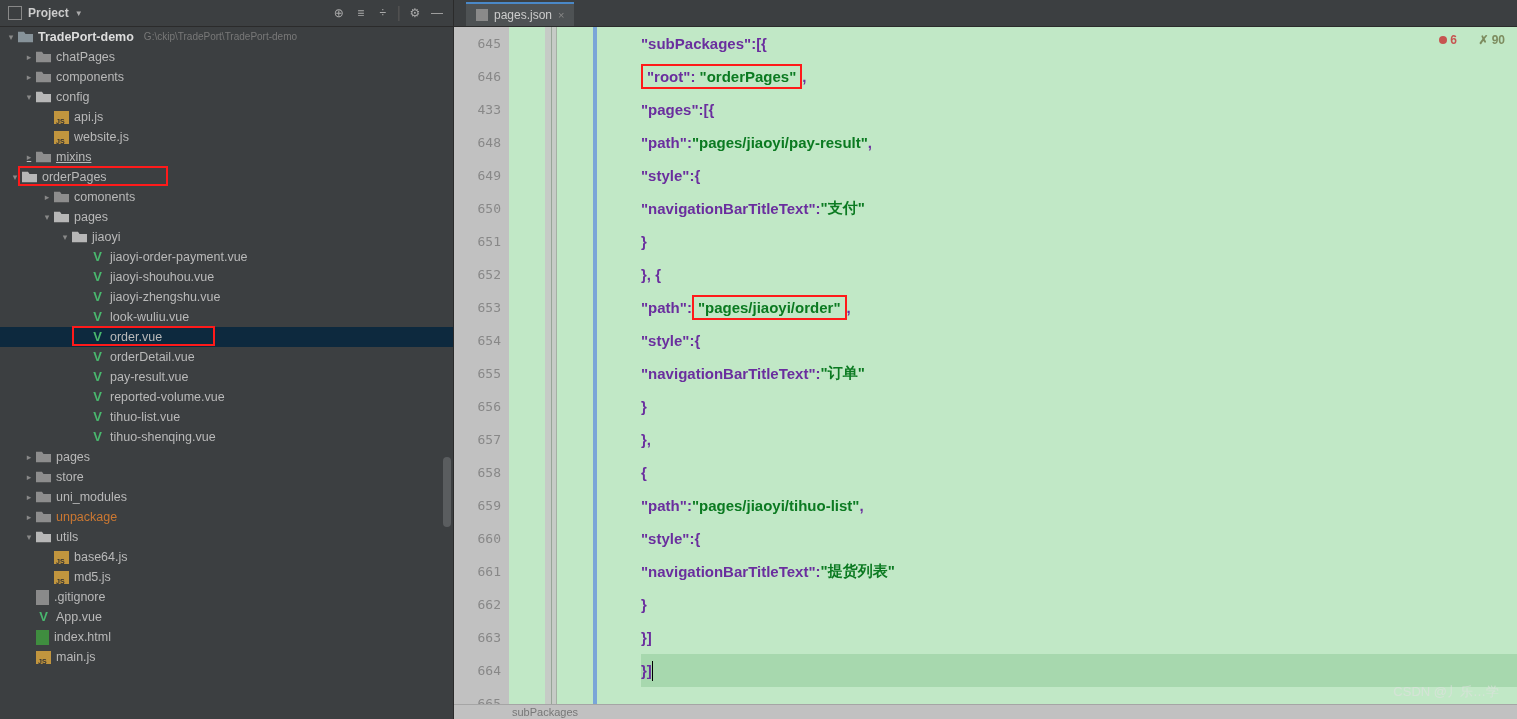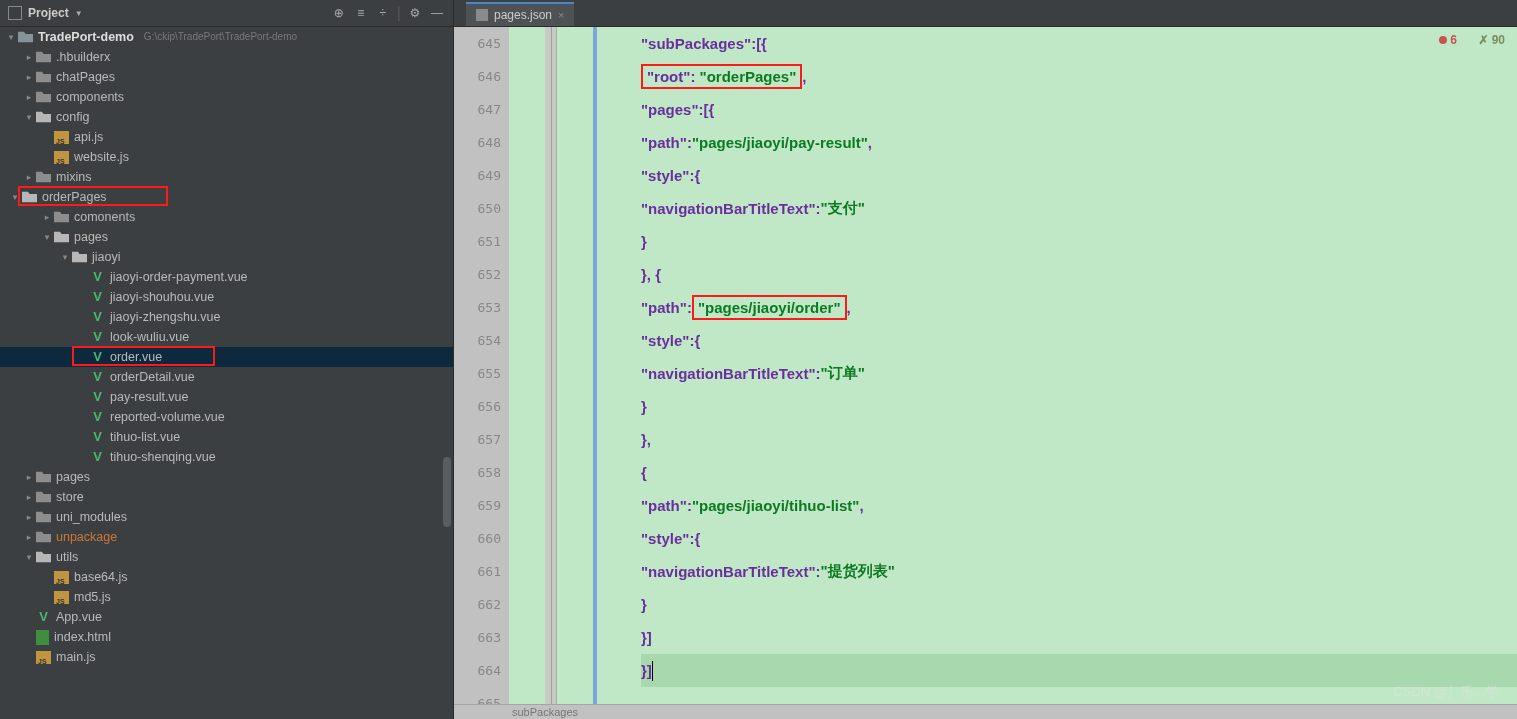--- a/index.html
+++ b/index.html
@@ -78,25 +78,20 @@
       <div class="row" style="padding-left:4px;">
         <span class="arrow down"></span>
         <span class="ic-folder root"></span>
         <span class="name" style="color:#ddd;font-weight:bold;">TradePort-demo</span>
         <span class="path-hint">G:\ckip\TradePort\TradePort-demo</span>
       </div>
       <div id="tree-rows">
           <div class="row" style="padding-left: 22px;">
             <span class="arrow right"></span>
             <span class="ic-folder"></span>
-            <span class="name">.hbuilderx</span>
-          </div>
-          <div class="row" style="padding-left: 22px;">
-            <span class="arrow right"></span>
-            <span class="ic-folder"></span>
             <span class="name">chatPages</span>
           </div>
           <div class="row" style="padding-left: 22px;">
             <span class="arrow right"></span>
             <span class="ic-folder"></span>
             <span class="name">components</span>
           </div>
           <div class="row" style="padding-left: 22px;">
             <span class="arrow down"></span>
             <span class="ic-folder open"></span>
@@ -105,21 +100,21 @@
           <div class="row" style="padding-left: 40px;">
             <span class="arrow none"></span>
             <span class="ic-jsfile"></span>
             <span class="name">api.js</span>
           </div>
           <div class="row" style="padding-left: 40px;">
             <span class="arrow none"></span>
             <span class="ic-jsfile"></span>
             <span class="name">website.js</span>
           </div>
-          <div class="row" style="padding-left: 22px;">
+          <div class="row" style="padding-left: 22px; text-decoration: underline;">
             <span class="arrow right"></span>
             <span class="ic-folder"></span>
             <span class="name">mixins</span>
           </div>
           <div class="row" style="padding-left: 8px; position: relative;">
             <span class="arrow down"></span>
             <span class="ic-folder open"></span>
             <span class="name">orderPages</span>
             <span style="position: absolute; left: 18px; top: -1px; height: 20px; width: 150px; border: 2px solid rgb(255, 26, 26); pointer-events: none;"></span>
           </div>
@@ -216,20 +211,25 @@
           </div>
           <div class="row" style="padding-left: 40px;">
             <span class="arrow none"></span>
             <span class="ic-jsfile"></span>
             <span class="name">base64.js</span>
           </div>
           <div class="row" style="padding-left: 40px;">
             <span class="arrow none"></span>
             <span class="ic-jsfile"></span>
             <span class="name">md5.js</span>
+          </div>
+          <div class="row" style="padding-left: 22px;">
+            <span class="arrow none"></span>
+            <span class="ic-file"></span>
+            <span class="name">.gitignore</span>
           </div>
           <div class="row" style="padding-left: 22px;">
             <span class="arrow none"></span>
             <span class="ic-vue">V</span>
             <span class="name">App.vue</span>
           </div>
           <div class="row" style="padding-left: 22px;">
             <span class="arrow none"></span>
             <span class="ic-html"></span>
             <span class="name">index.html</span>
@@ -251,21 +251,21 @@
       <div class="tab active">
         <span style="width:12px;height:12px;background:#8a8a8a;"></span>
         <span>pages.json</span>
         <span class="close">×</span>
       </div>
     </div>
     <div class="codearea">
       <div class="gutter" id="gutter">
           <div class="ln">645</div>
           <div class="ln">646</div>
-          <div class="ln">647</div>
+          <div class="ln">433</div>
           <div class="ln">648</div>
           <div class="ln">649</div>
           <div class="ln">650</div>
           <div class="ln">651</div>
           <div class="ln">652</div>
           <div class="ln">653</div>
           <div class="ln">654</div>
           <div class="ln">655</div>
           <div class="ln">656</div>
           <div class="ln">657</div>

